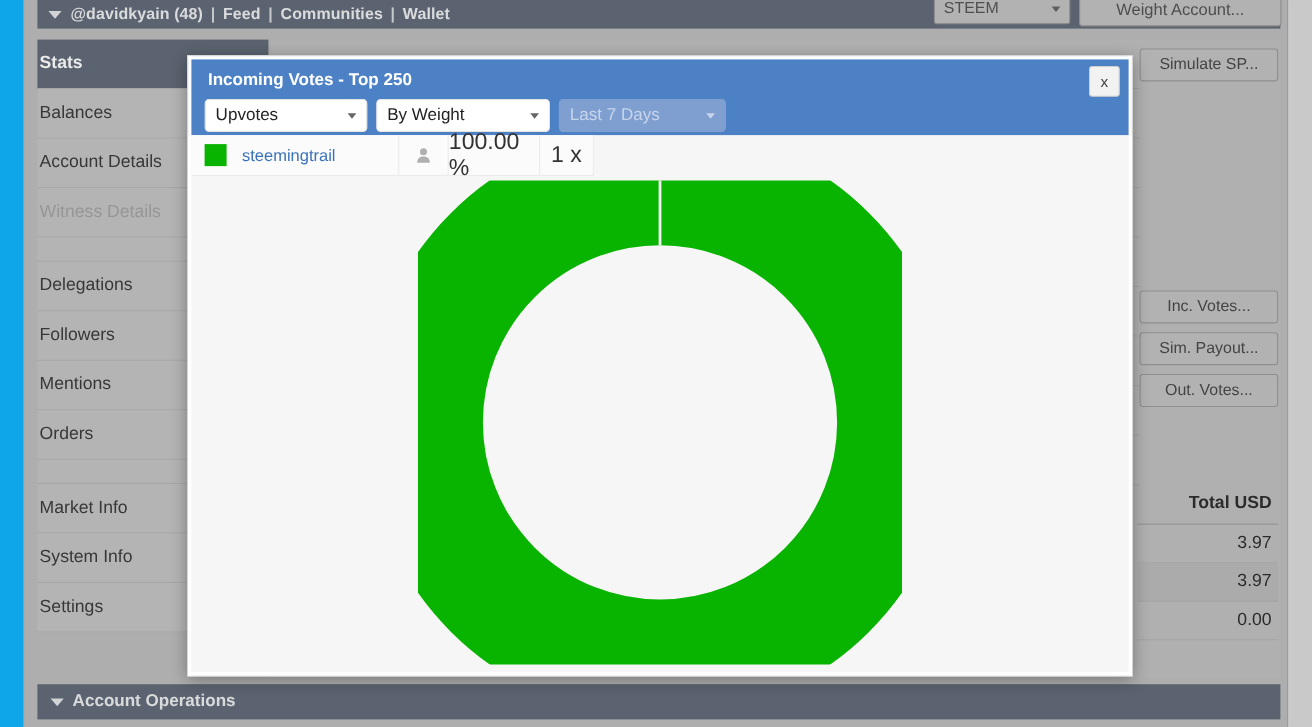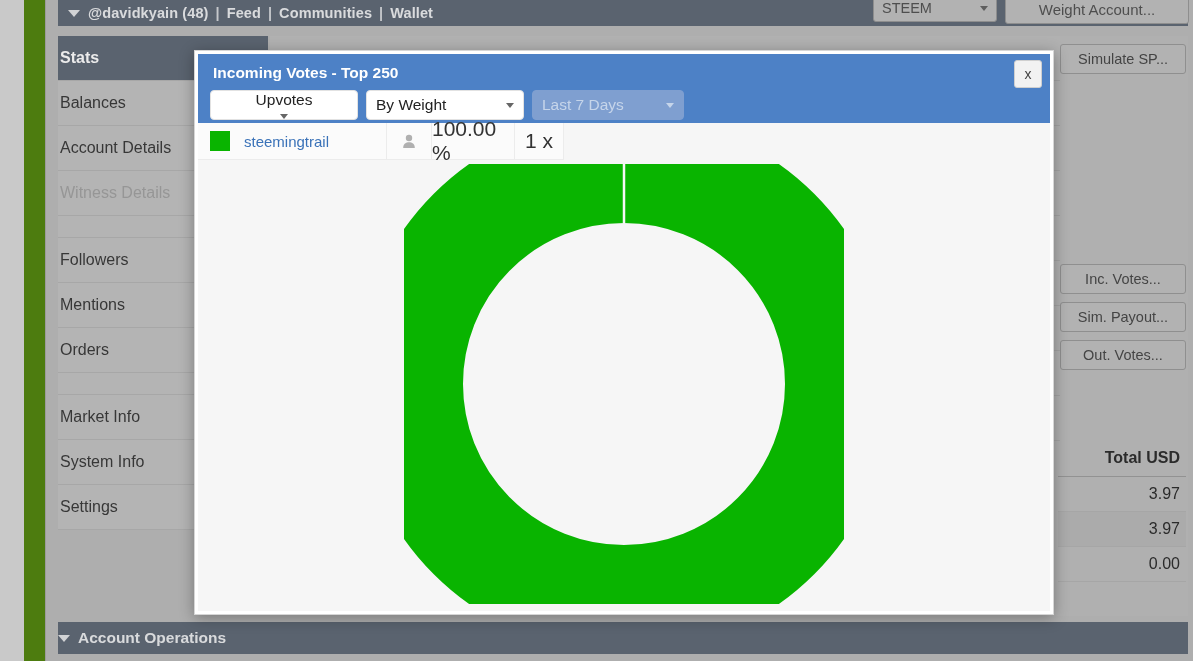--- a/index.html
+++ b/index.html
@@ -9,22 +9,21 @@
     height: 661px;
     overflow: hidden;
     background: #c9c9c9;
     font-family: "Liberation Sans", sans-serif;
   }
 
   #app {
     position: relative;
     width: 964px;
     height: 661px;
-    background: #4d7c0f;
-    margin-left: 24px;
+    background: #0ea5e9;
   }
 
   
   .bg-layer {
     position: absolute;
     inset: 0;
     filter: saturate(0.25) brightness(0.92);
   }
 
   .window-frame {
@@ -134,20 +133,21 @@
     left: 34px;
     top: 622px;
     width: 1130px;
     height: 32px;
     background: #4a6ea5;
     color: #e7edf6;
     font-size: 15.5px;
     font-weight: bold;
     display: flex;
     align-items: center;
+    padding-left: 12px;
     box-sizing: border-box;
   }
   .account-ops .caret {
     width: 0; height: 0;
     border-left: 6px solid transparent;
     border-right: 6px solid transparent;
     border-top: 7px solid #dfe6f0;
     margin-right: 8px;
   }
 
@@ -270,21 +270,21 @@
     display: flex;
     align-items: center;
     justify-content: space-between;
     padding: 0 9px;
     box-sizing: border-box;
     font-size: 15.5px;
     background: #ffffff;
     color: #222;
     border: 1px solid #e2e2e2;
   }
-  .sel.w1 { width: 148px; flex-direction: column; }
+  .sel.w1 { width: 148px; }
   .sel.w2 { width: 158px; }
   .sel.w3 { width: 152px; }
   .sel.disabled {
     background: #7f9fd0;
     color: #c6d5ea;
     border-color: #7f9fd0;
     justify-content: space-between;
   }
   .sel.disabled .tiny-caret { border-top-color: #c6d5ea; }
 
@@ -386,20 +386,23 @@
       <div class="side-item">
         <span>Balances</span>
       </div>
       <div class="side-item">
         <span>Account Details</span>
       </div>
       <div class="side-item disabled">
         <span>Witness Details</span>
       </div>
       <div class="side-item spacer"></div>
+      <div class="side-item">
+        <span>Delegations</span>
+      </div>
       <div class="side-item">
         <span>Followers</span>
       </div>
       <div class="side-item">
         <span>Mentions</span>
       </div>
       <div class="side-item">
         <span>Orders</span>
       </div>
       <div class="side-item spacer"></div>

